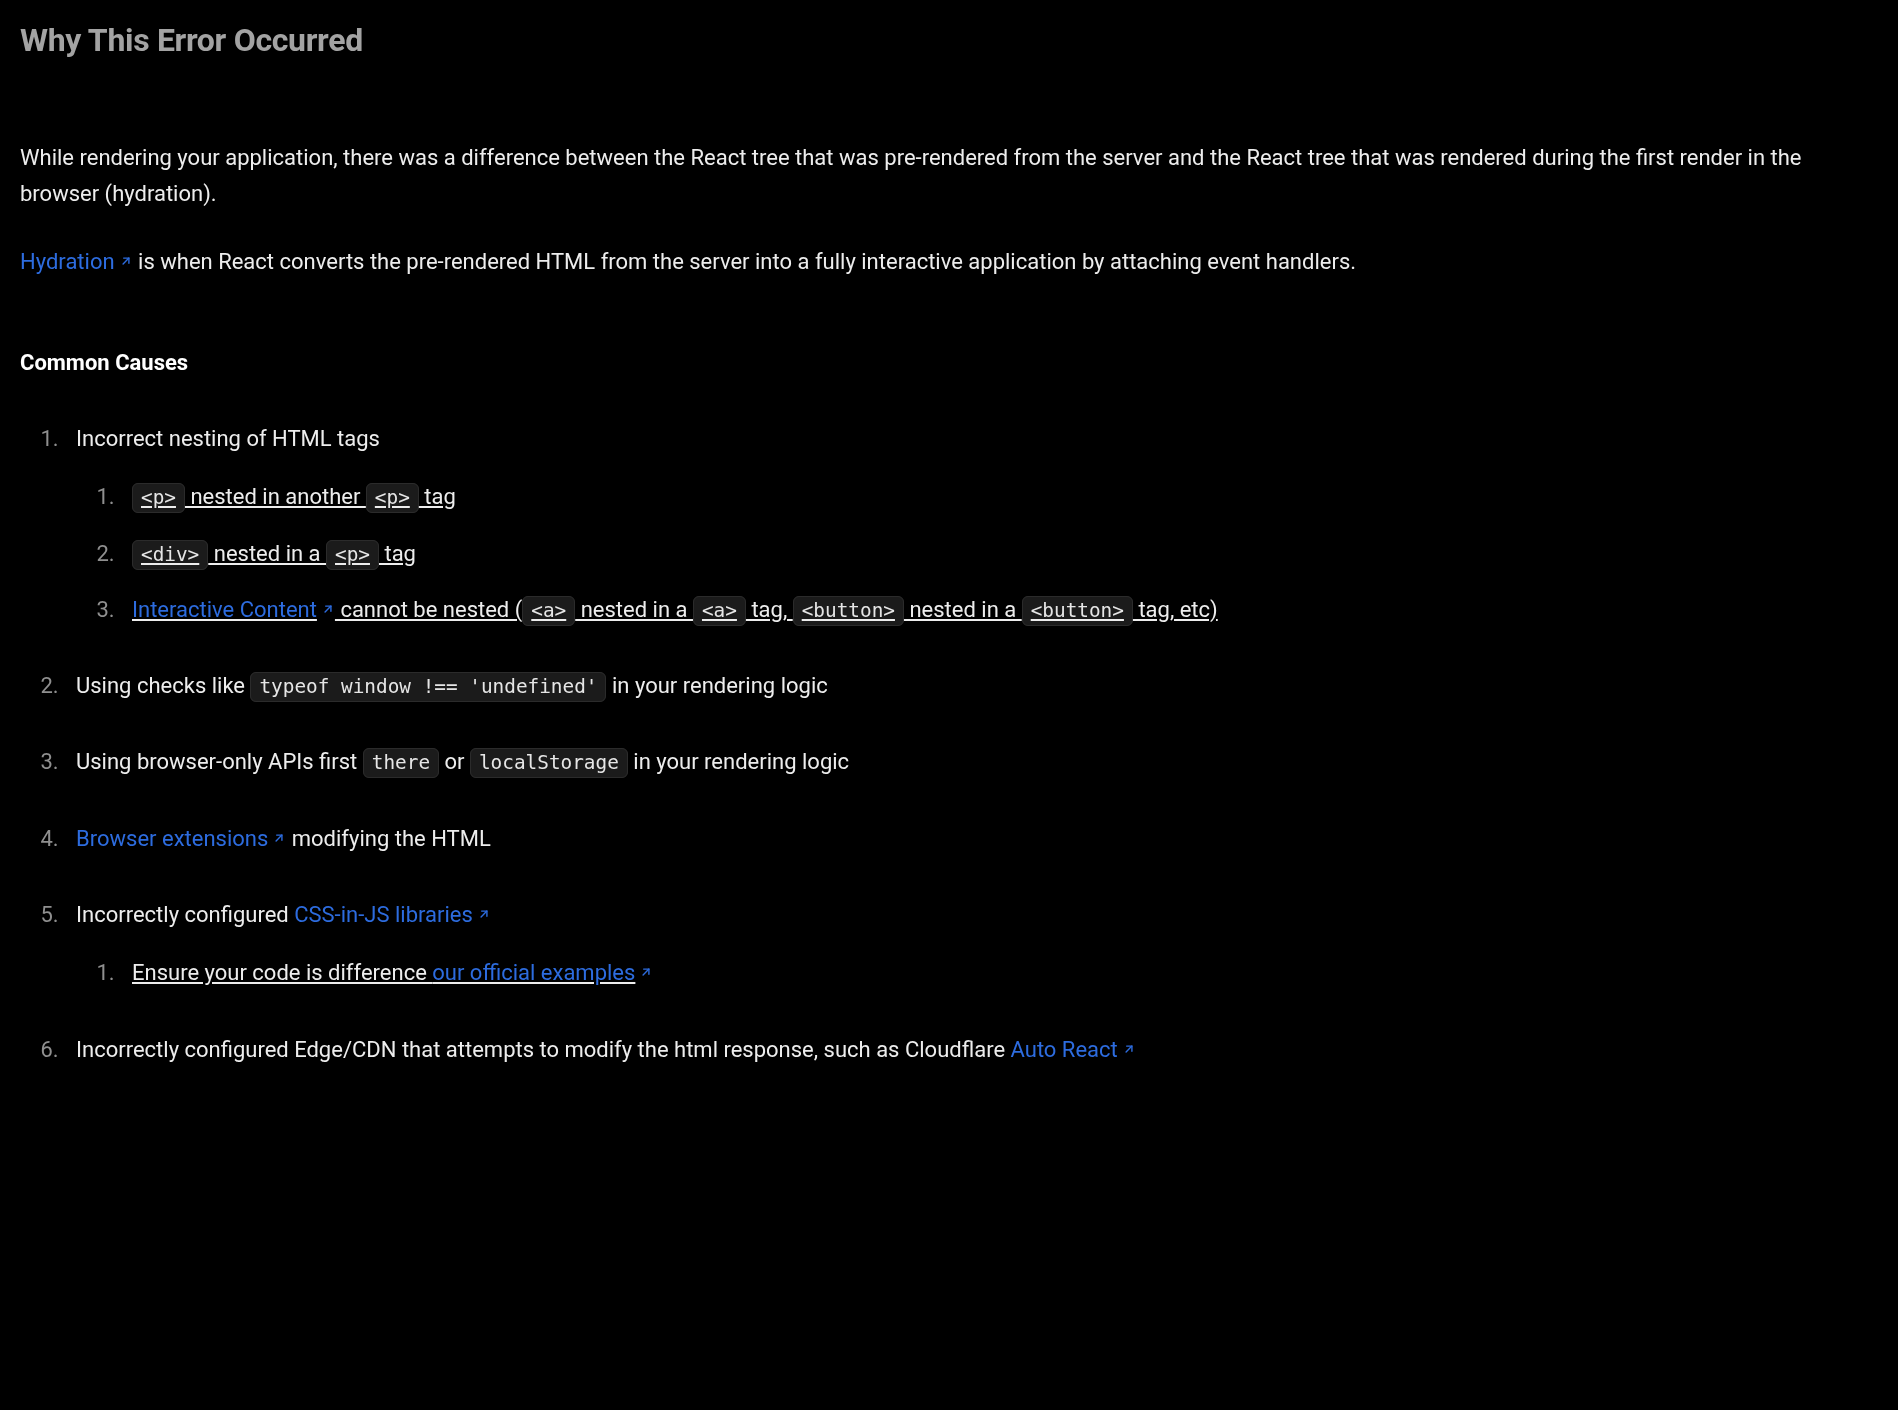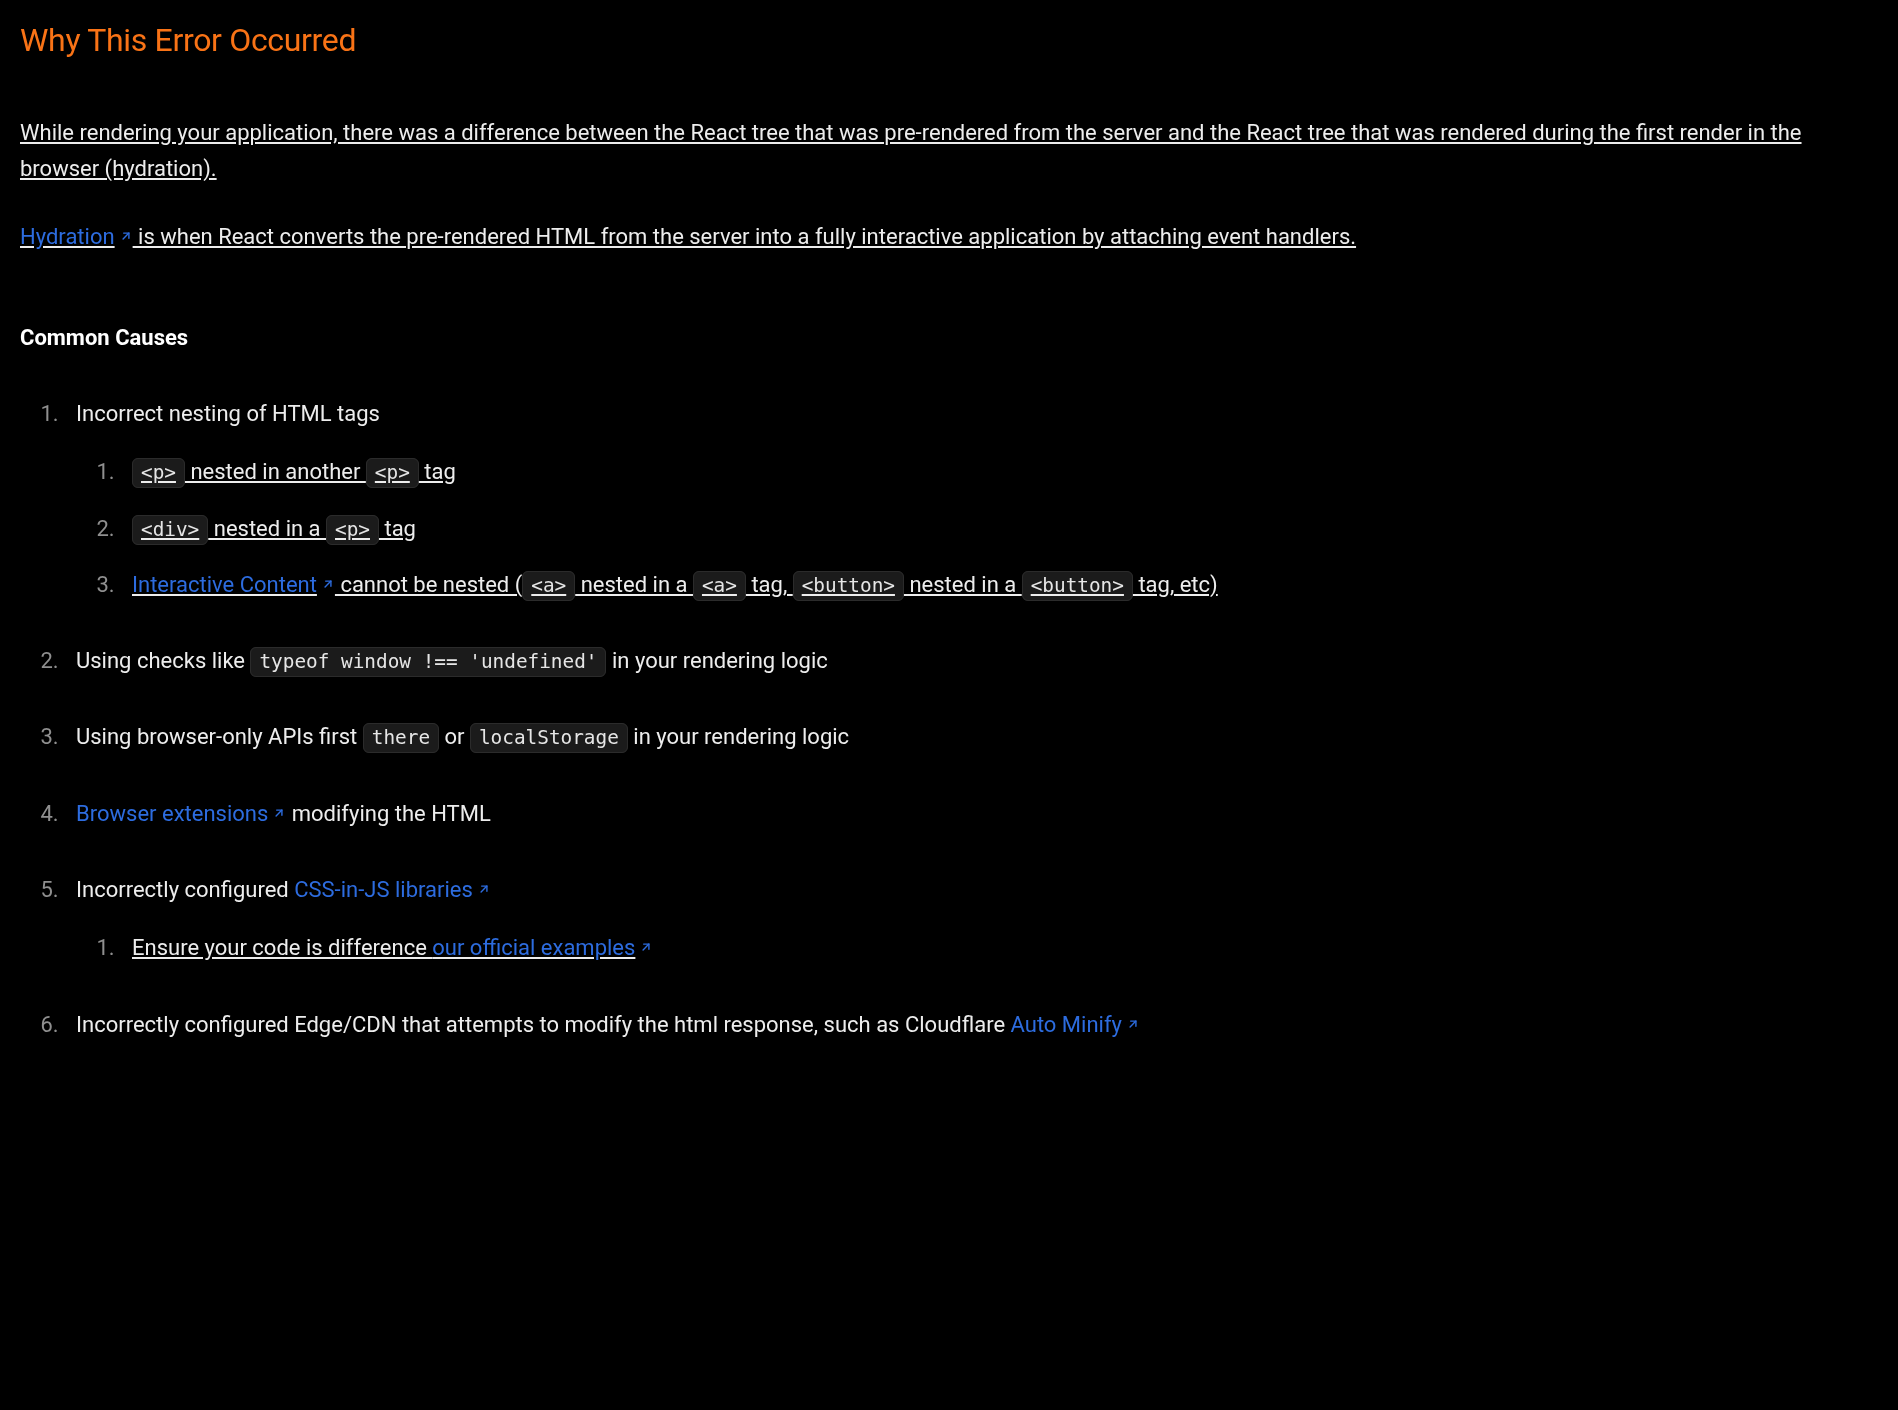--- a/index.html
+++ b/index.html
@@ -12,32 +12,32 @@
     font-size: 22px;
     line-height: 1.65;
     -webkit-font-smoothing: antialiased;
   }
   .page {
     padding: 14px 20px 60px 20px;
     max-width: 1860px;
   }
   h2.title {
     font-size: 32px;
-    font-weight: 400;
+    font-weight: 700;
     letter-spacing: -0.01em;
-    margin: 0 0 48px 0;
-    color: #f97316;
+    margin: 0 0 73px 0;
+    color: #a3a3a3;
   }
   h3.subtitle {
     font-size: 22px;
     font-weight: 700;
     margin: 64px 0 28px 0;
     color: #fff;
   }
-  p { margin: 0 0 32px 0; text-decoration: underline; }
+  p { margin: 0 0 32px 0; }
   a.link {
     color: #2d6cdf;
     text-decoration: none;
     cursor: pointer;
   }
   .ext-icon {
     display: inline-block;
     vertical-align: 1px;
     margin-left: 4px;
   }
@@ -139,21 +139,21 @@
         <li>
           <span>Ensure your code is difference </span><a class="link"><span>our official examples</span><span class="ext-icon"><svg width="14" height="14" viewBox="0 0 24 24" fill="none" stroke="#2d6cdf" stroke-width="2.4" stroke-linecap="round" stroke-linejoin="round">
                   <path d="M7 17L17 7"></path>
                   <path d="M8 7h9v9"></path>
                 </svg></span></a>
         </li>
       </ol>
     </li>
 
     <li>
-      <span>Incorrectly configured Edge/CDN that attempts to modify the html response, such as Cloudflare </span><a class="link"><span>Auto Minify</span><span class="ext-icon"><svg width="14" height="14" viewBox="0 0 24 24" fill="none" stroke="#2d6cdf" stroke-width="2.4" stroke-linecap="round" stroke-linejoin="round">
+      <span>Incorrectly configured Edge/CDN that attempts to modify the html response, such as Cloudflare </span><a class="link"><span>Auto React</span><span class="ext-icon"><svg width="14" height="14" viewBox="0 0 24 24" fill="none" stroke="#2d6cdf" stroke-width="2.4" stroke-linecap="round" stroke-linejoin="round">
               <path d="M7 17L17 7"></path>
               <path d="M8 7h9v9"></path>
             </svg></span></a>
     </li>
 
   </ol>
 
 </div>
 
 </body></html>

